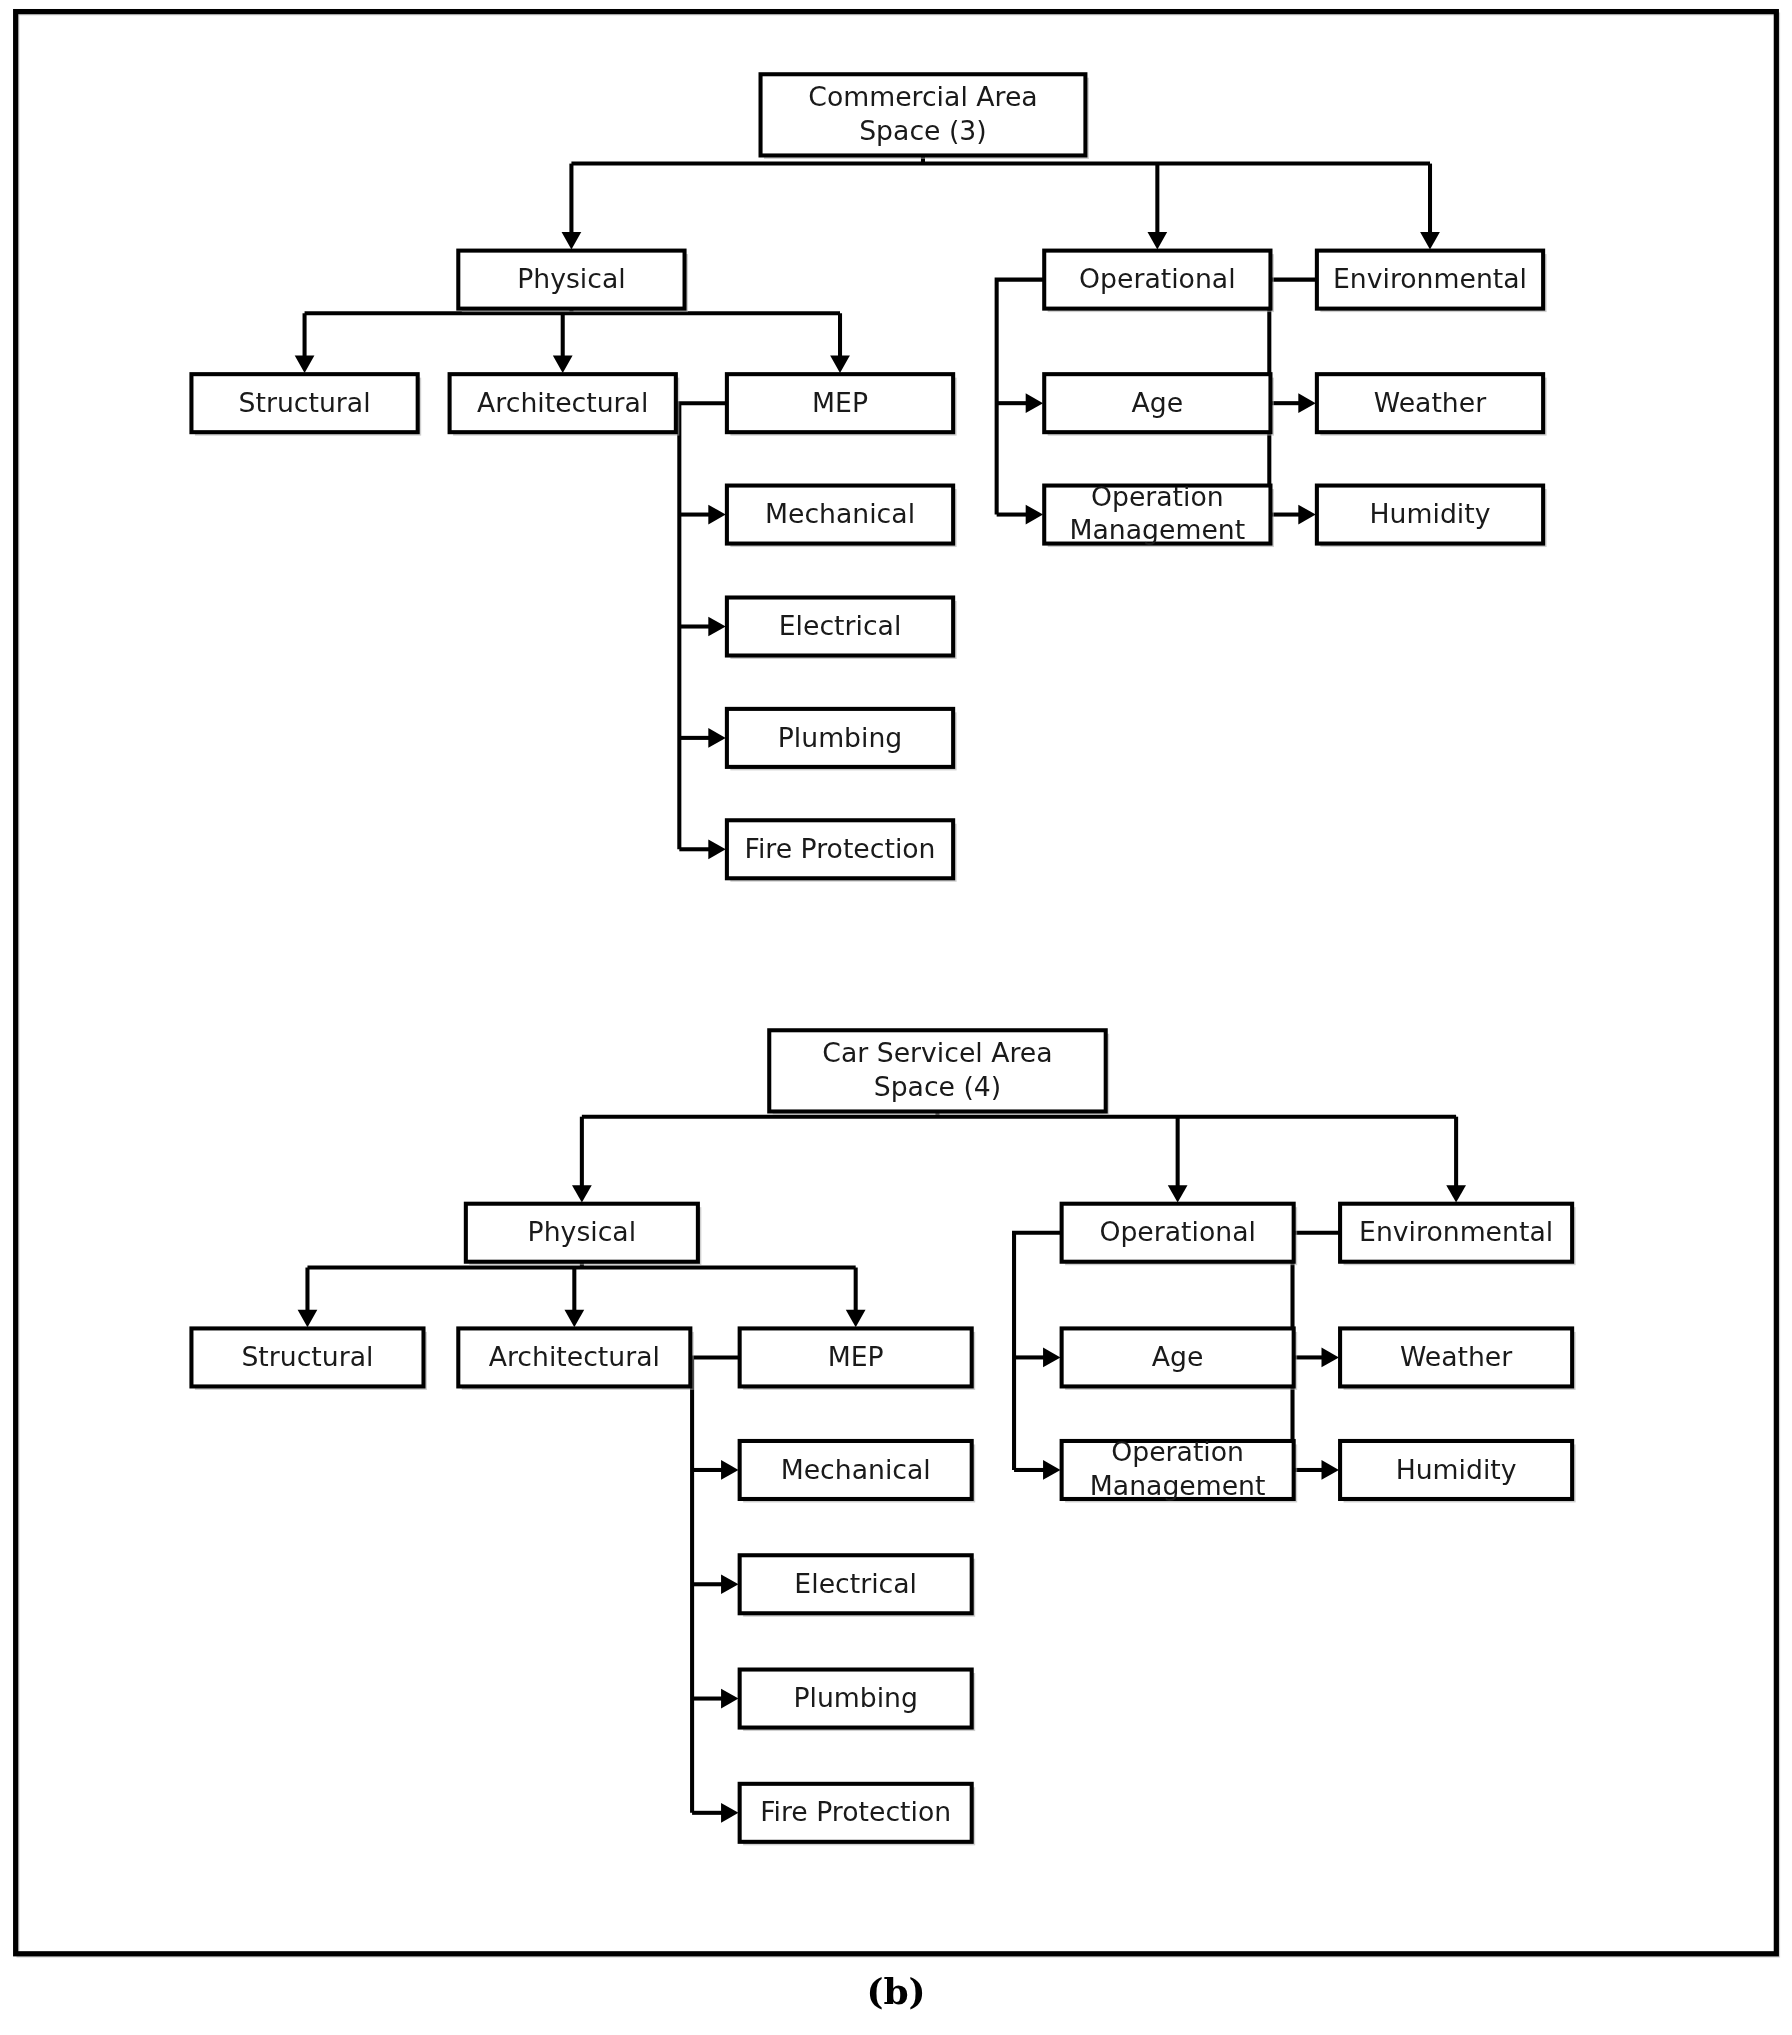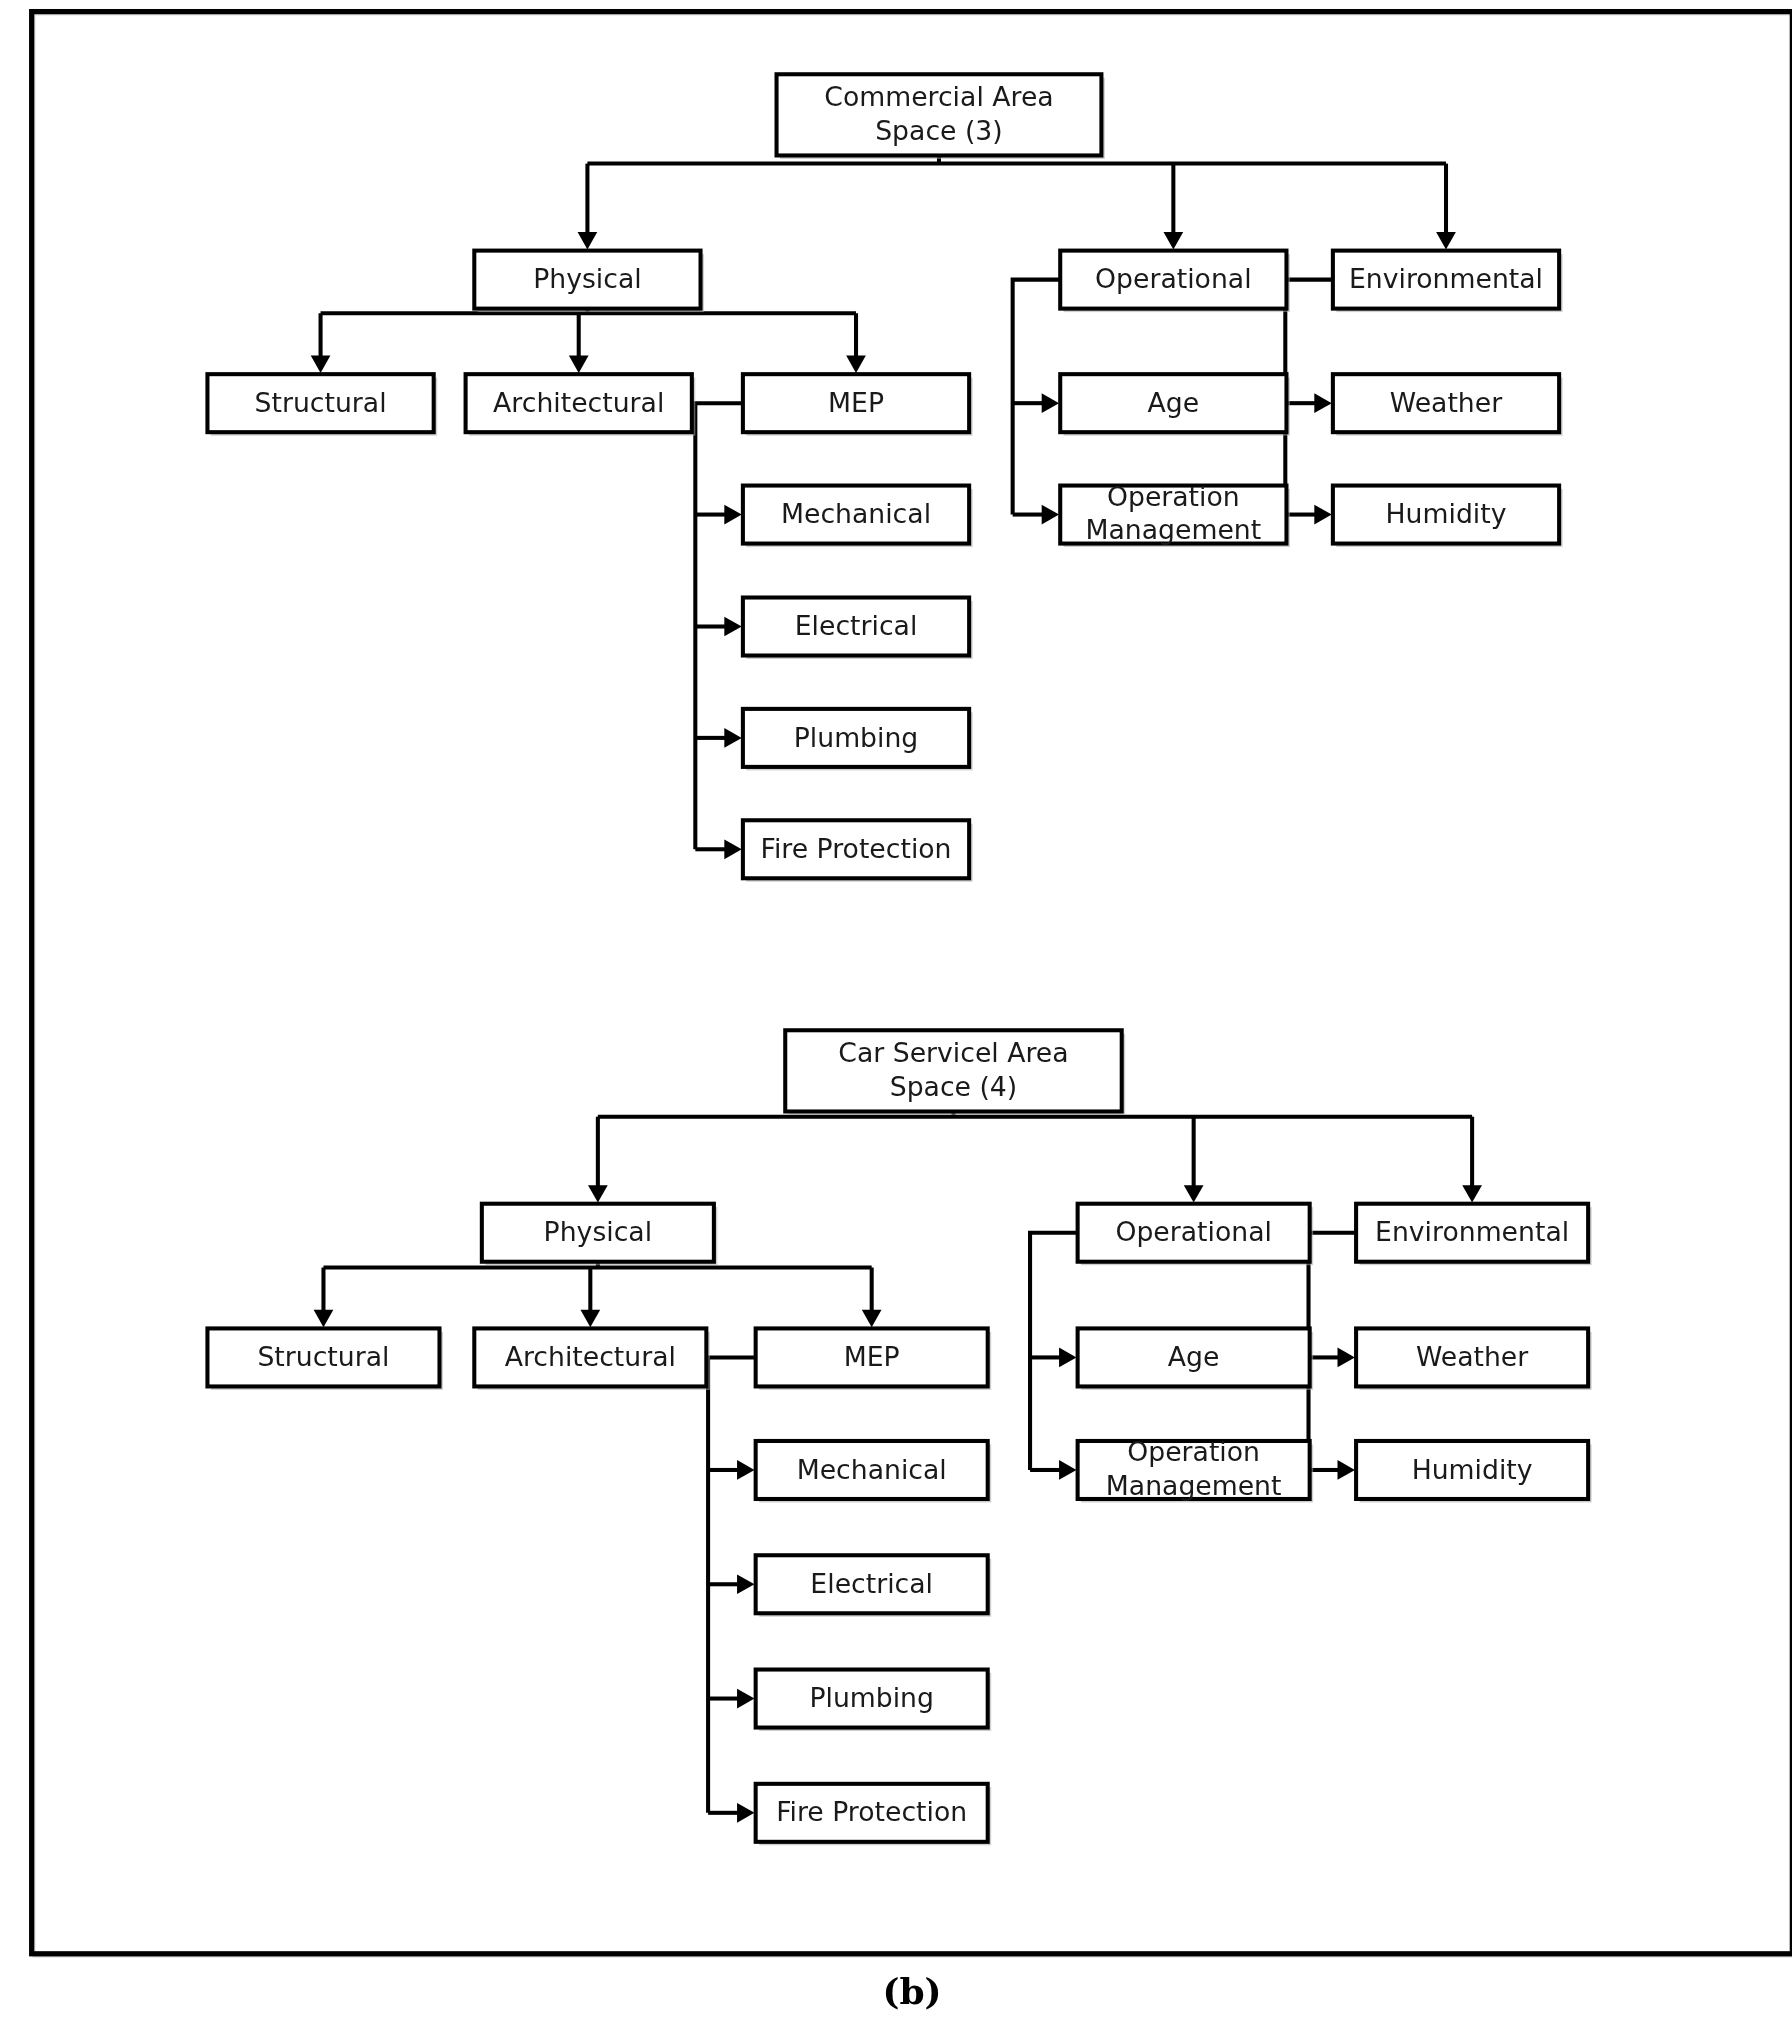--- a/index.html
+++ b/index.html
@@ -9,21 +9,21 @@
   }
   body {
     width: 1792px;
     height: 2035px;
     font-family: "DejaVu Sans", sans-serif;
     position: relative;
     overflow: hidden;
   }
   #figure-root {
     position: absolute;
-    left: 16px; top: 0;
+    left: 0; top: 0;
     width: 1675px;
     height: 2035px;
   }
   #diagram-svg {
     position: absolute;
     left: 0; top: 0;
     width: 1792px;
     height: 2035px;
     display: block;
   }

